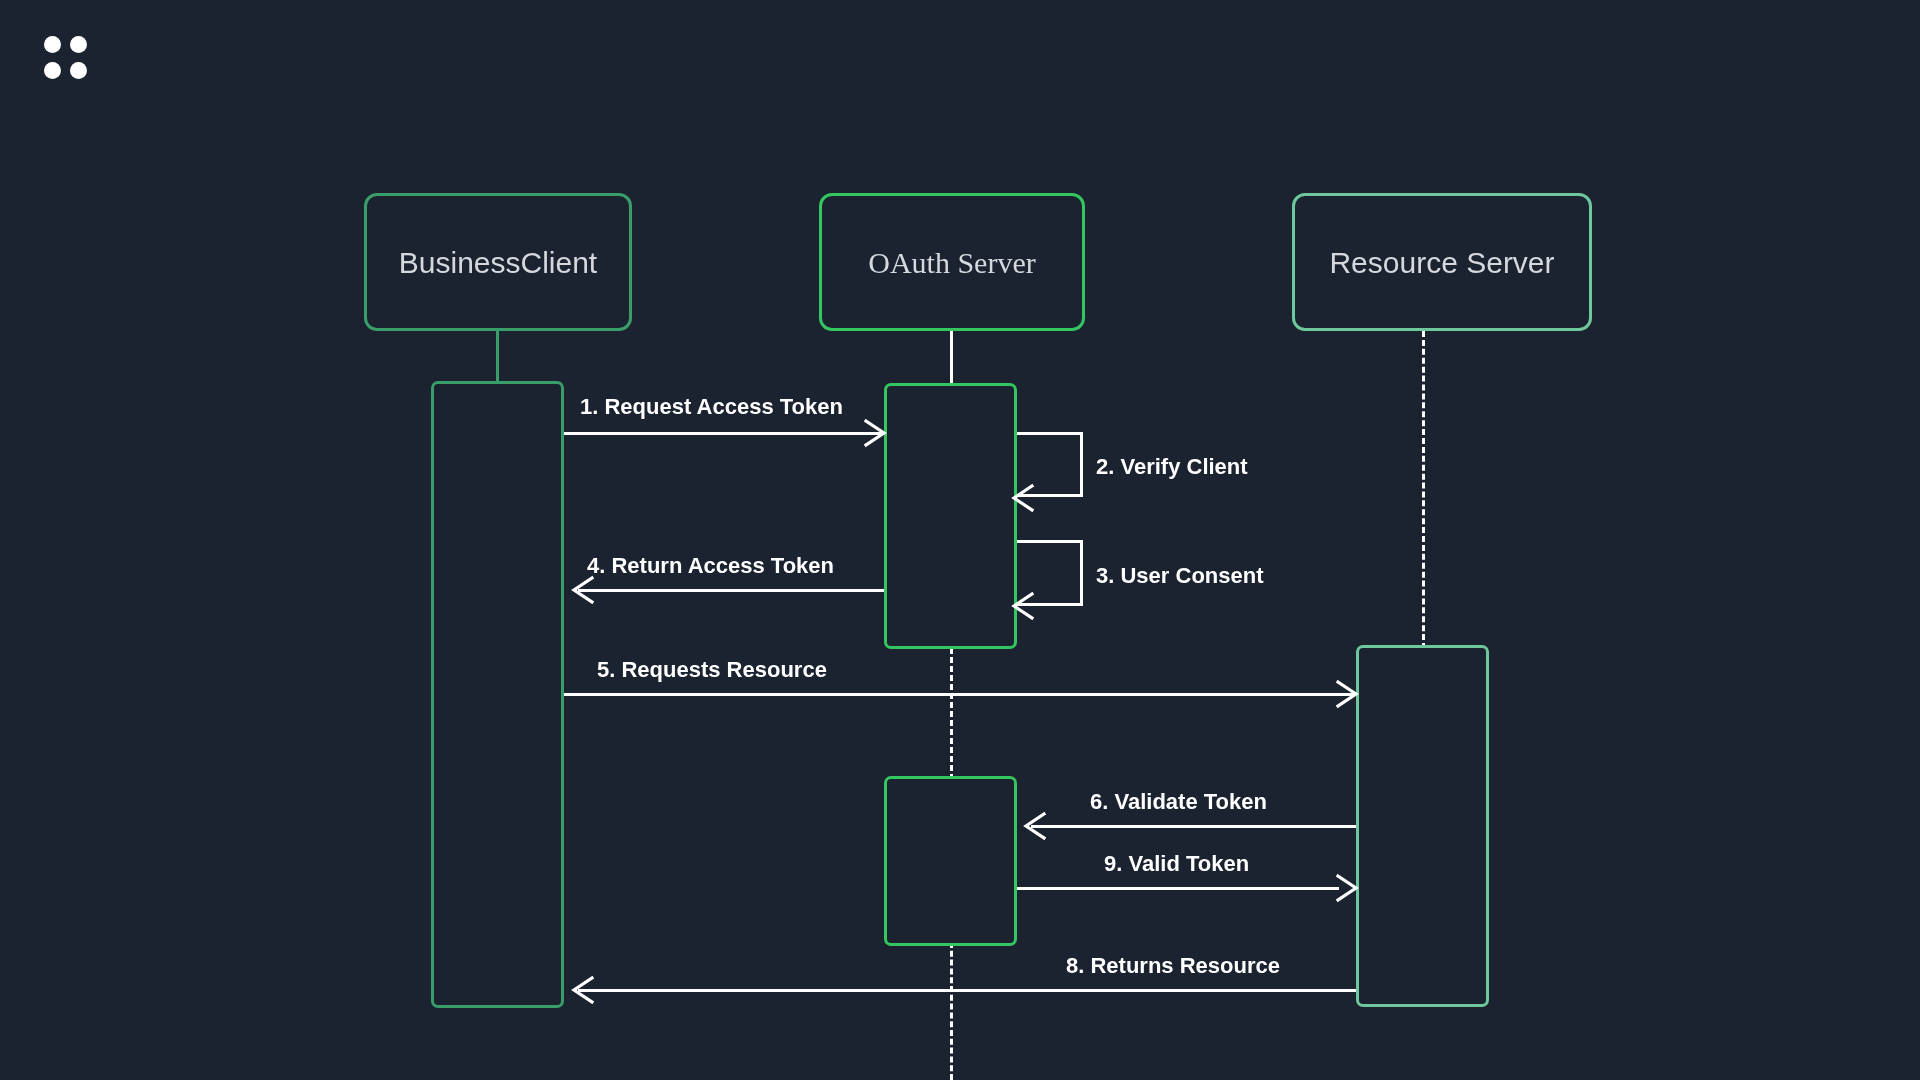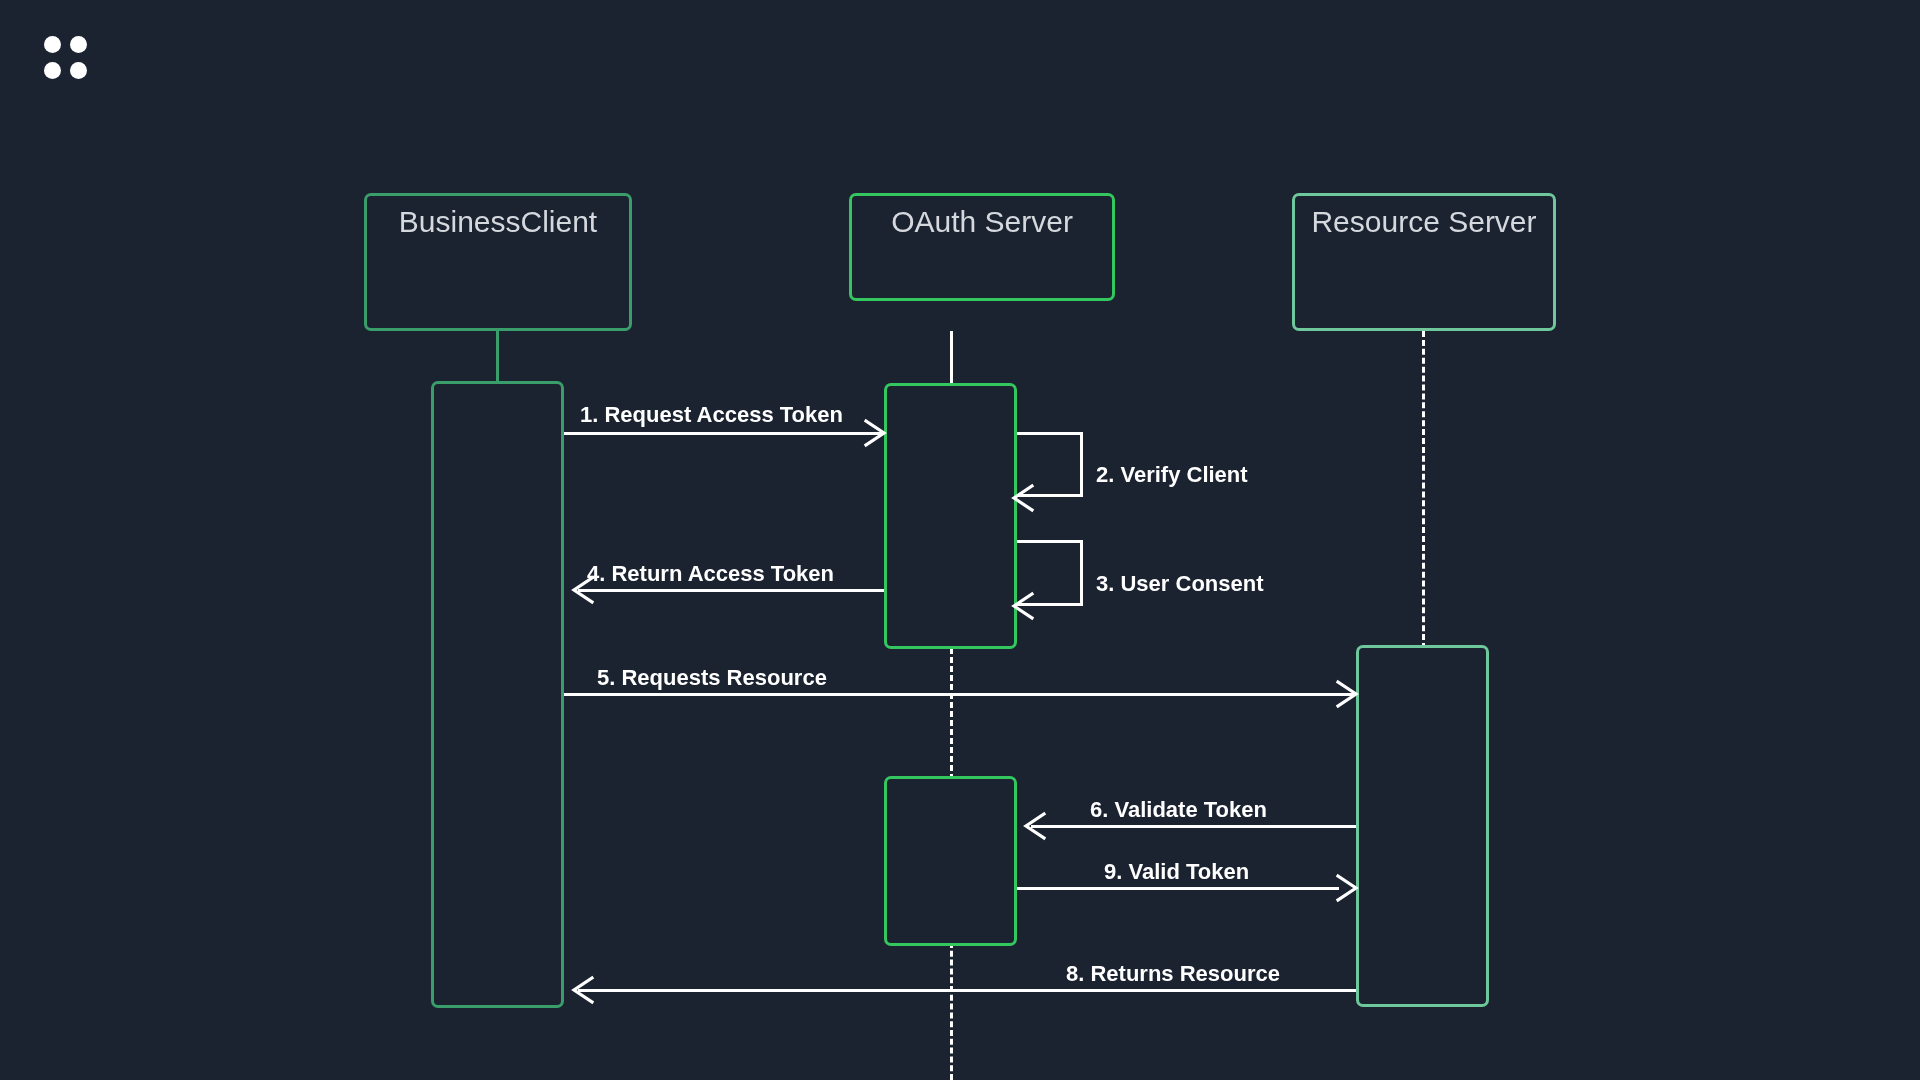--- a/index.html
+++ b/index.html
@@ -71,25 +71,25 @@
     font-size: 22px;
     font-style: italic;
     margin-top: 12px;
     white-space: nowrap;
   }
 
   
   .participant {
     position: absolute;
     border: 3px solid #3a9e6b;
-    border-radius: 7px;
+    border-radius: 13px;
     background: #1b2230;
     box-sizing: border-box;
     display: flex;
-    align-items: flex-start;
+    align-items: center;
     justify-content: center;
     text-align: center;
     color: #d5d9de;
     font-size: 30px;
     line-height: 1.3;
     padding: 6px 10px;
   }
 
   .lifeline {
     position: absolute;
@@ -122,21 +122,20 @@
   }
   .arrow-head svg { display: block; overflow: visible; }
 
   .msg-label {
     position: absolute;
     color: #ffffff;
     font-size: 22px;
     font-weight: bold;
     white-space: nowrap;
     line-height: 1;
-    margin-top: 8px;
   }
 
   .selfloop {
     position: absolute;
     border-top: 3px solid #ffffff;
     border-right: 3px solid #ffffff;
     border-bottom: 3px solid #ffffff;
     border-left: none;
     box-sizing: border-box;
     background: transparent;
@@ -154,25 +153,25 @@
         <i></i>
         <i></i>
     </span>
   </div>
 
 
   <div class="participant" style="left:364px; top:193px; width:268px; height:138px; border-color:#3a9e6b;">
     <span>BusinessClient</span>
   </div>
 
-  <div class="participant" style="left:849px; top:193px; width:266px; height:108px; border-color:#35c75f;">
+  <div class="participant" style="left:819px; top:193px; width:266px; height:138px; border-color:#35c75f;font-family:Liberation Serif, serif;">
     <span>OAuth Server</span>
   </div>
 
-  <div class="participant" style="left:1292px; top:193px; width:264px; height:138px; border-color:#6fc89b;">
+  <div class="participant" style="left:1292px; top:193px; width:300px; height:138px; border-color:#6fc89b;">
     <span>Resource Server</span>
   </div>
 
   <div class="lifeline solid" style="left:496px; top:331px; height:52px; border-color:#3a9e6b;"></div>
 
   <div class="lifeline white-solid" style="left:950px; top:331px; height:52px;"></div>
 
   <div class="lifeline dashed" style="left:950px; top:648px; height:132px;"></div>
 
   <div class="lifeline dashed" style="left:950px; top:942px; height:138px;"></div>

